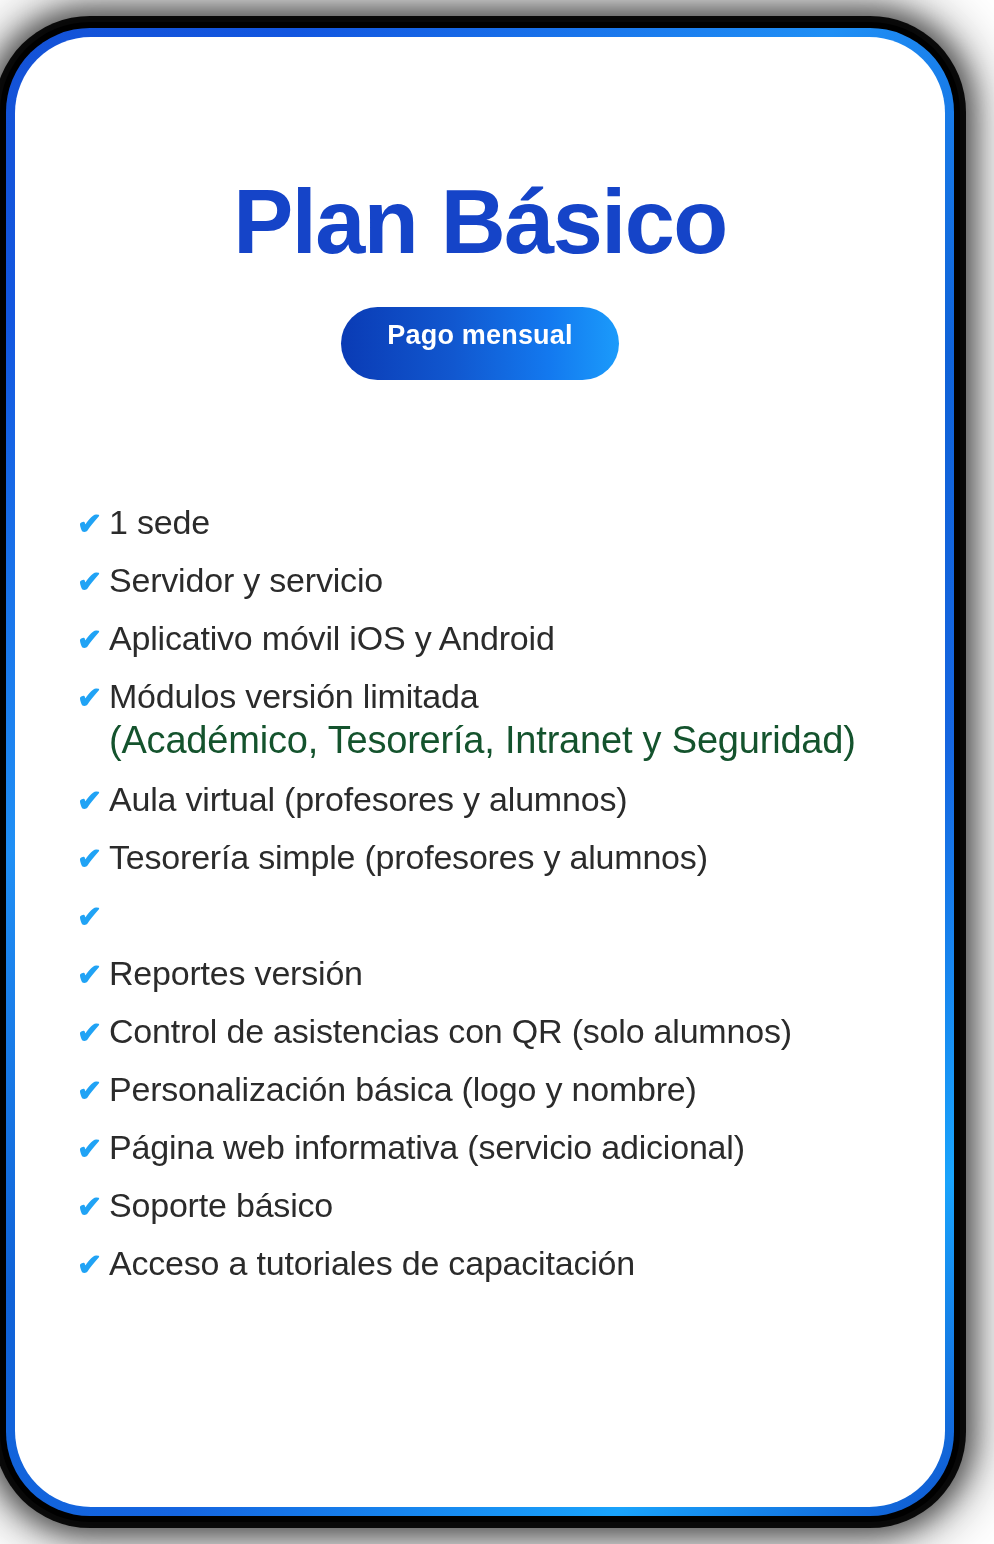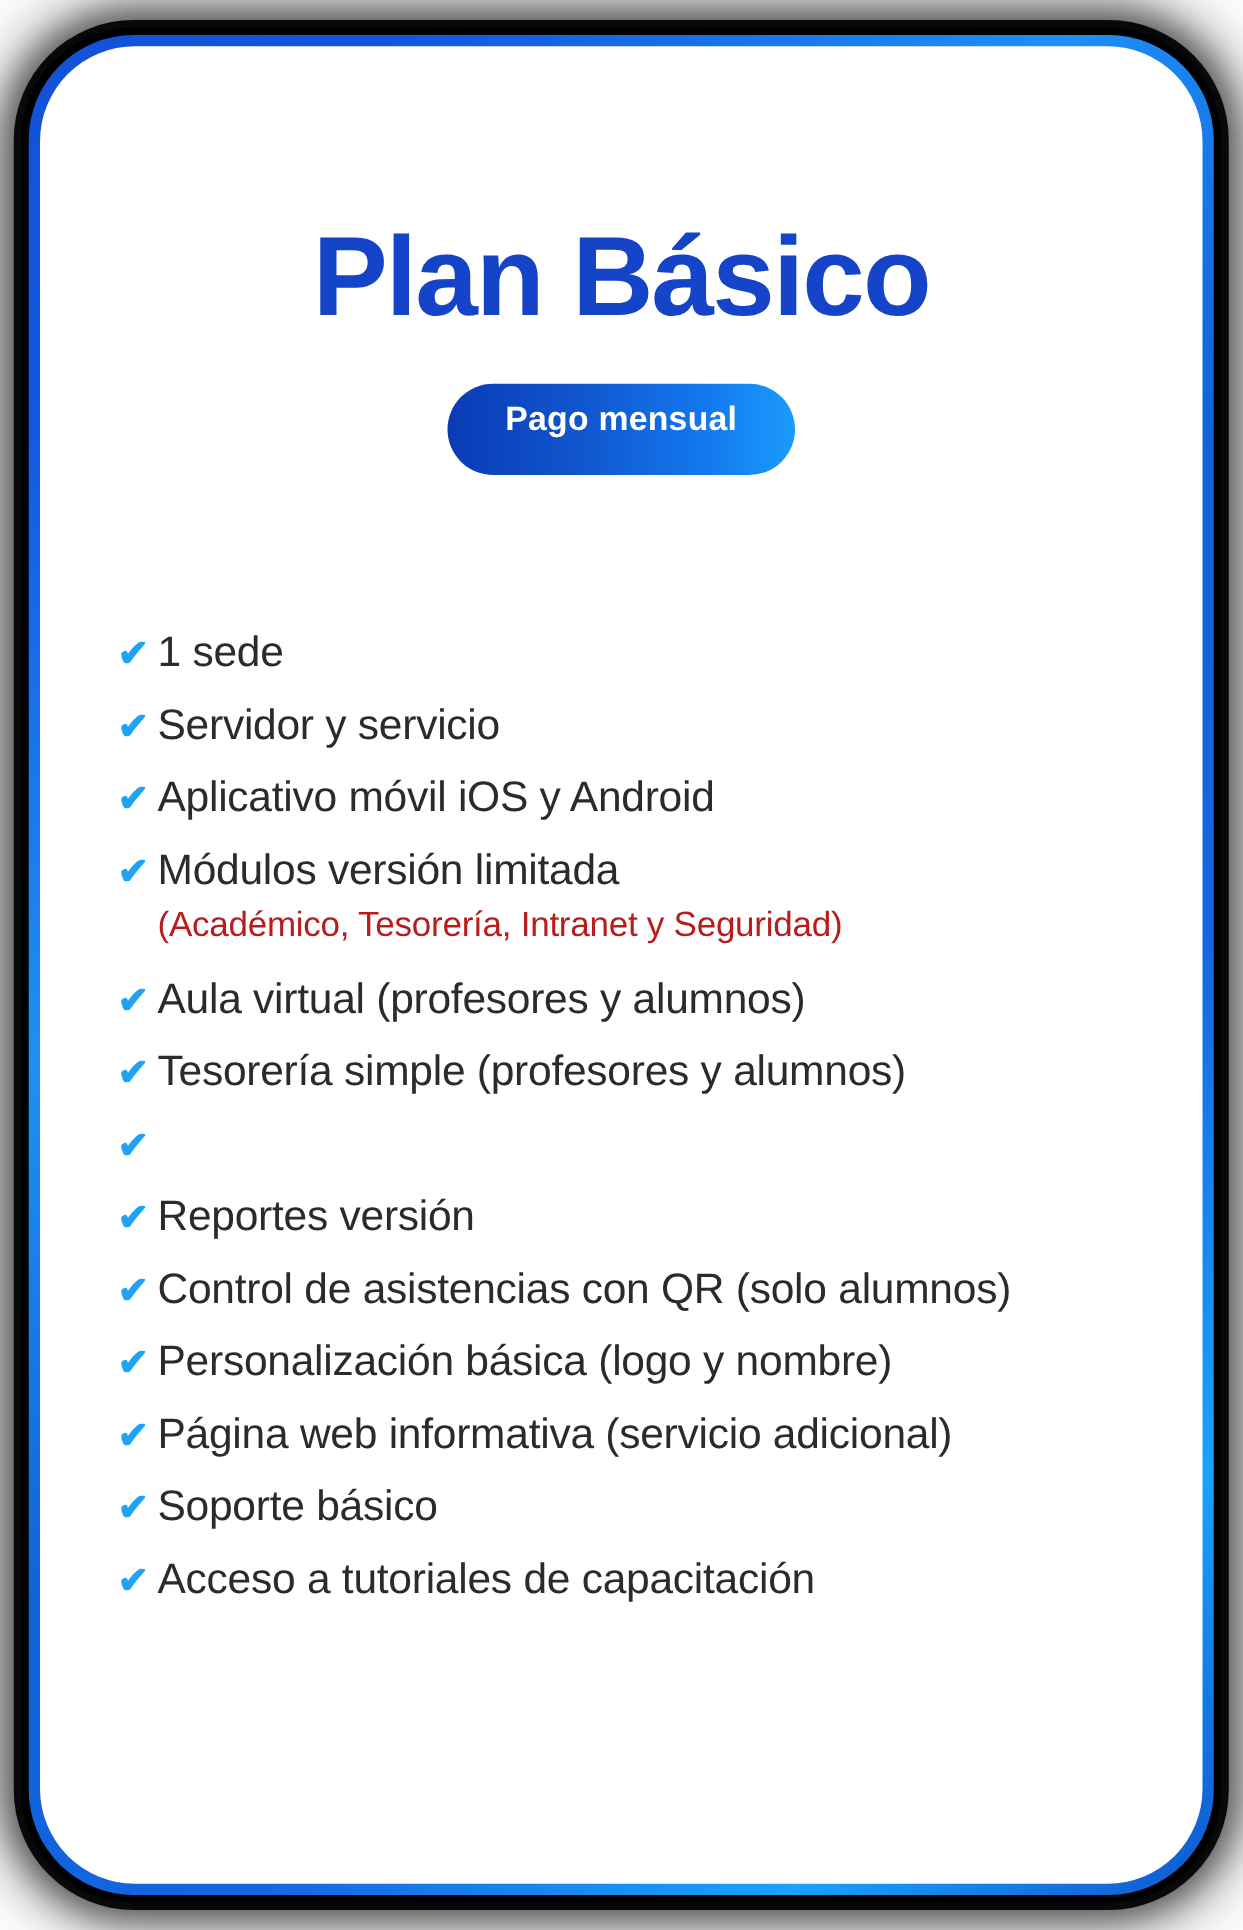--- a/index.html
+++ b/index.html
@@ -15,21 +15,21 @@
   }
 
   .card-wrap {
     position: absolute;
     left: 0;
     top: 0;
     width: 994px;
     height: 1544px;
     display: flex;
     align-items: center;
-    justify-content: center;
+    justify-content: flex-start;
   }
 
   
   .card-outer {
     position: relative;
     width: 960px;
     height: 1500px;
     border-radius: 90px;
     box-shadow:
       0 0 0 6px rgba(0,0,0,0.92),
@@ -126,23 +126,23 @@
   .feature-text {
     font-size: 34px;
     line-height: 41px;
     color: #2b2b2b;
     font-family: "Liberation Sans", sans-serif;
     letter-spacing: -0.2px;
   }
 
   .feature-sub {
     display: block;
-    font-size: 28px;
+    font-size: 38px;
     line-height: 46px;
-    color: #b91c1c;
+    color: #14532d;
     letter-spacing: -0.2px;
   }
 </style>
 </head>
 <body>
 
 <div class="card-wrap">
   <div class="card-outer">
     <div class="card-border">
       <div class="card-inner">

